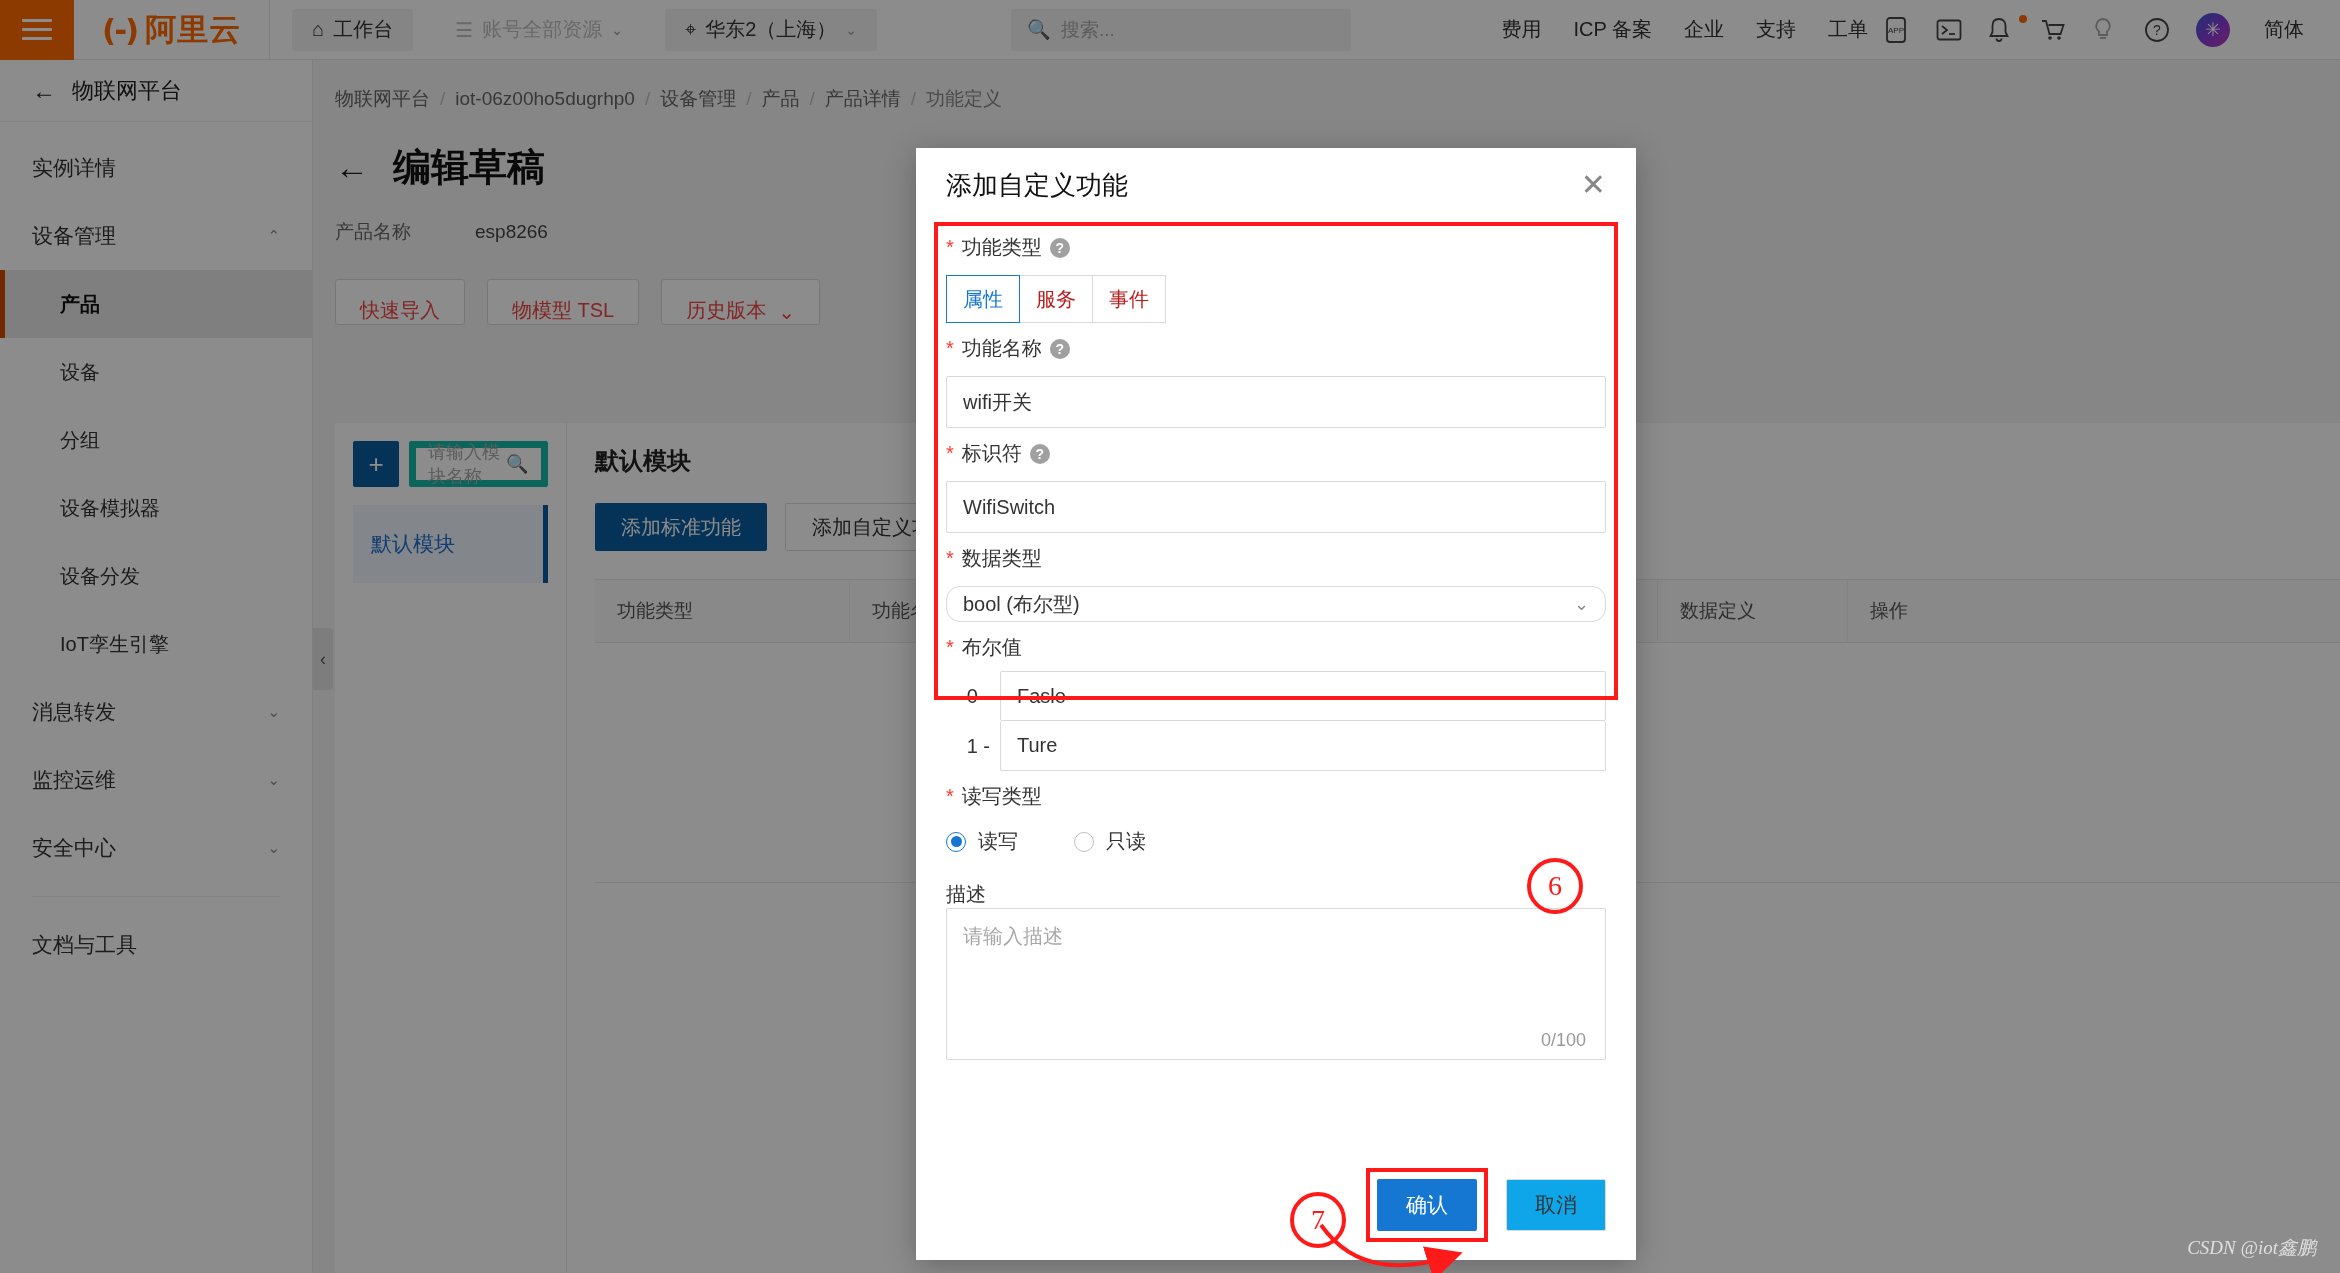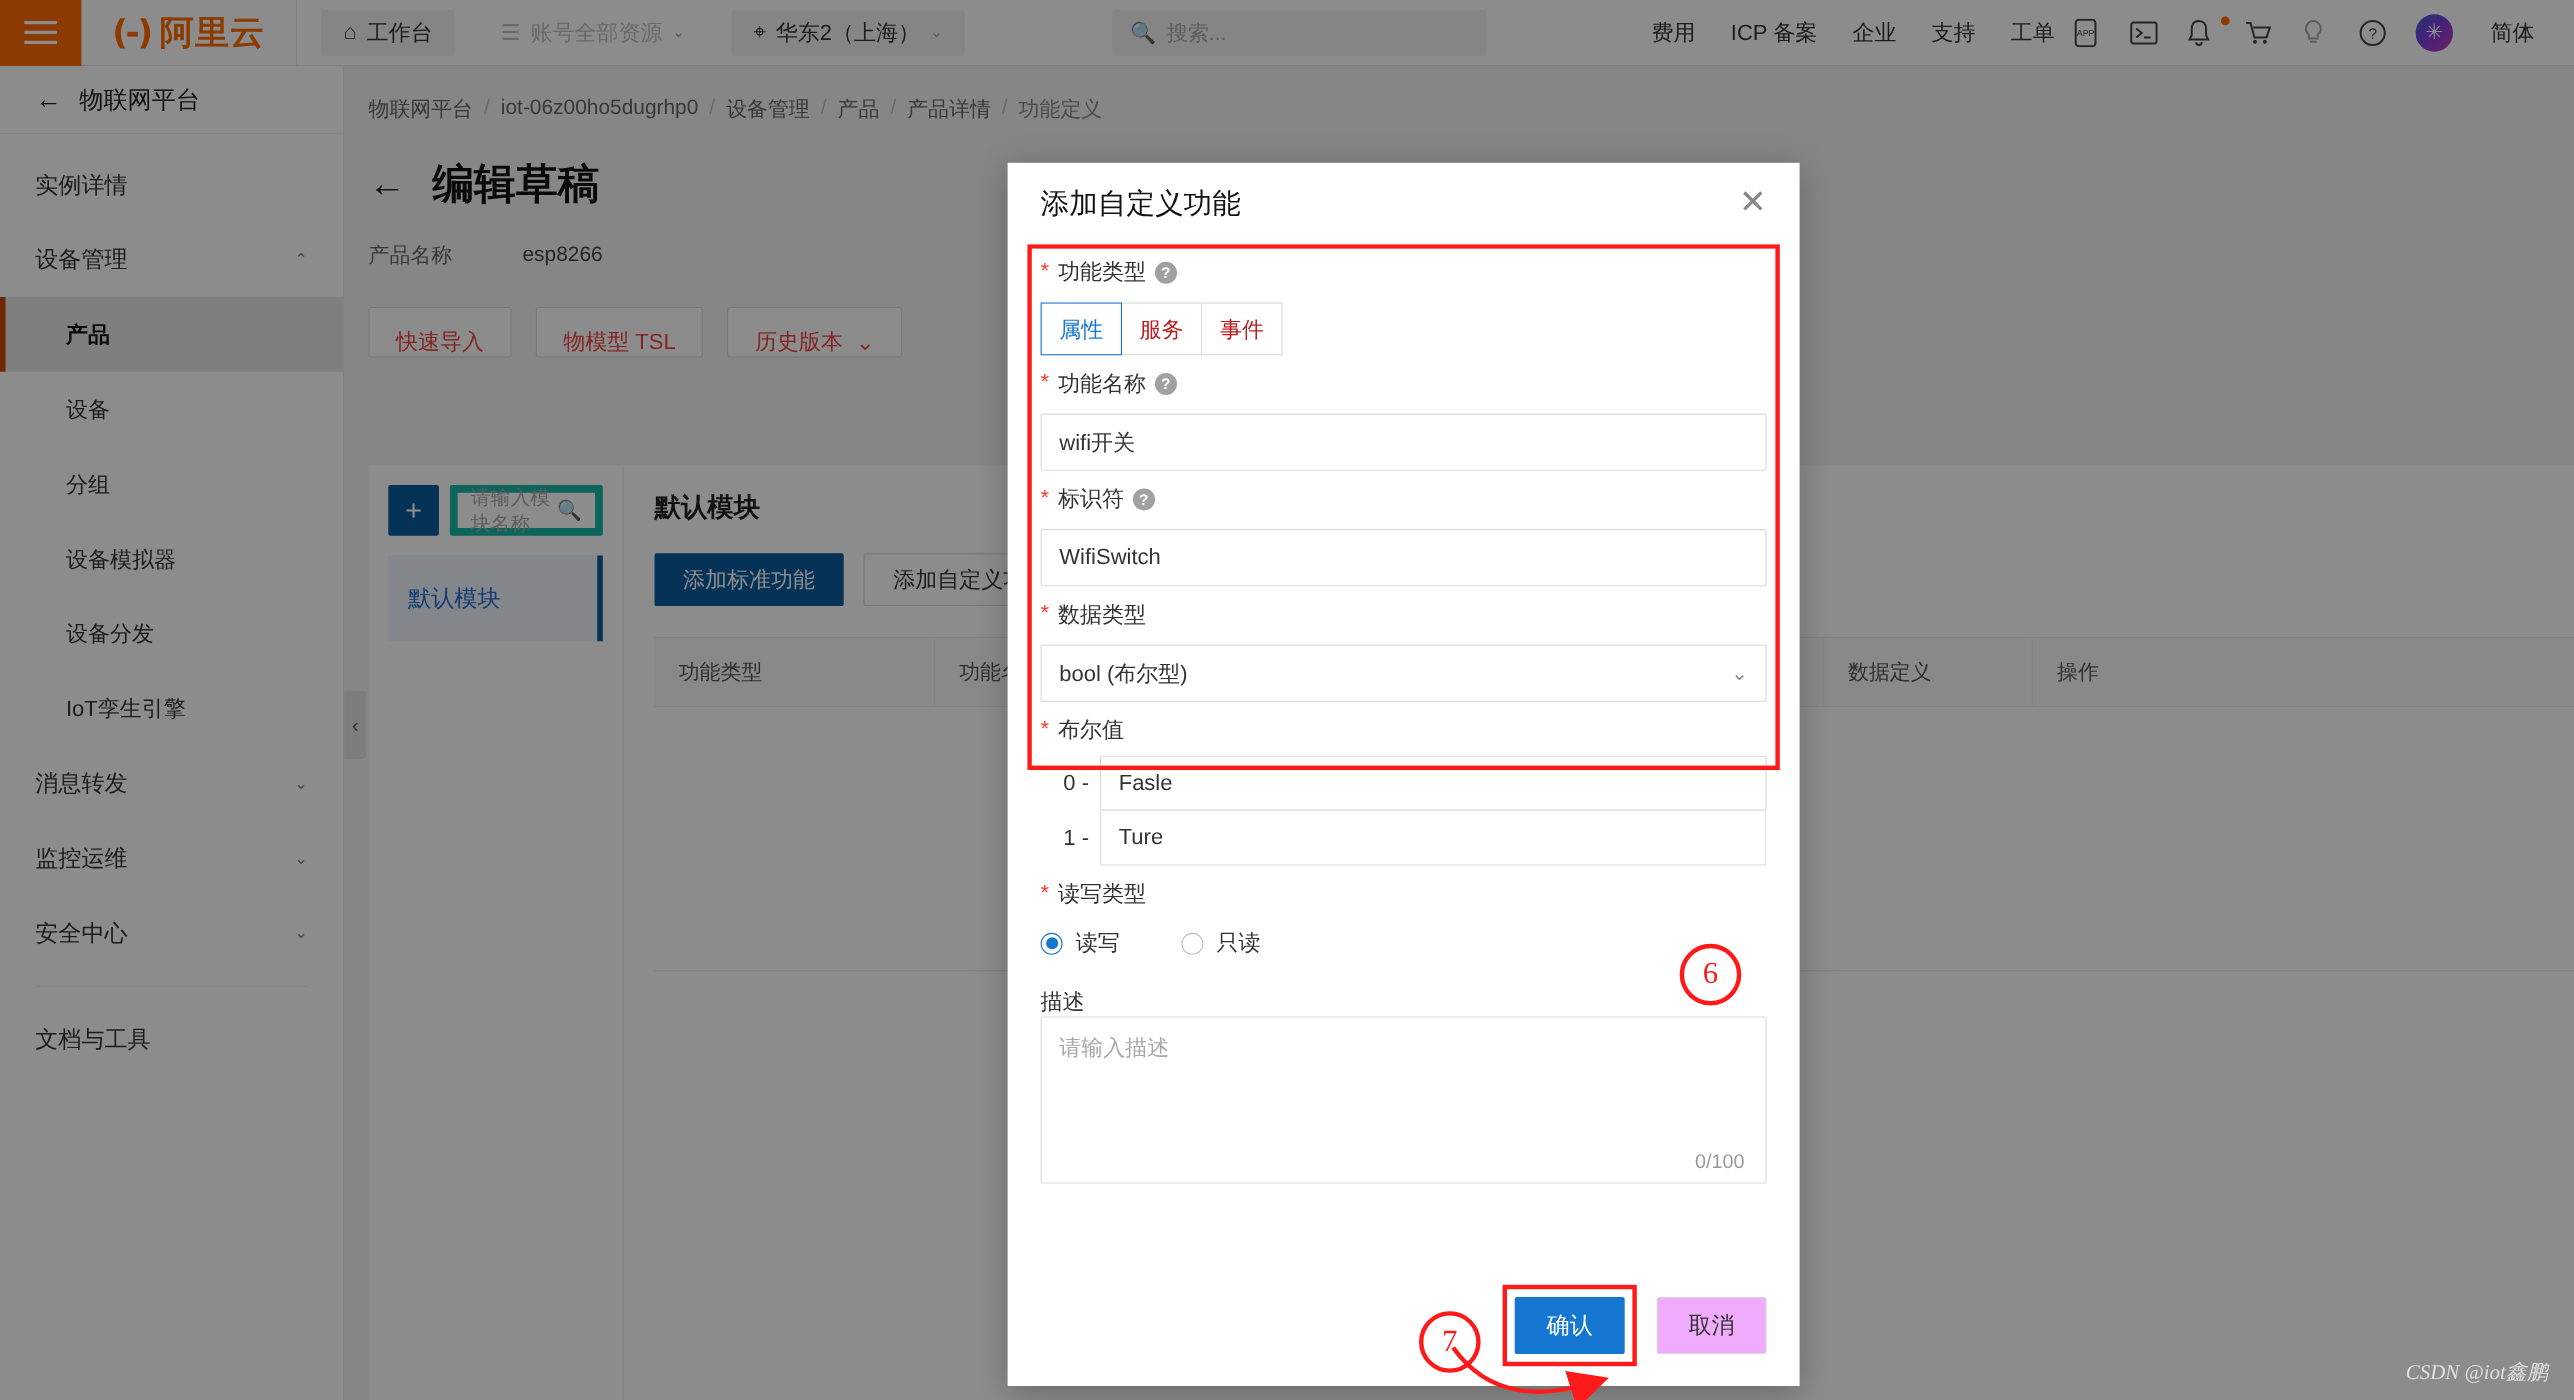--- a/index.html
+++ b/index.html
@@ -217,21 +217,21 @@
     font-size: 20px; color: #b91c1c; background: #fff; cursor: pointer;
   }
   .seg-item:first-child { border-left: 1px solid #d9d9d9; }
   .seg-item.on { border: 1px solid #1677d2; color: #1677d2; z-index: 2; }
   .f-input {
     margin-top: 14px; height: 52px; border: 1px solid #d9d9d9; border-radius: 2px;
     display: flex; align-items: center; padding: 0 16px;
     font-size: 20px; color: #333; background: #fff; cursor: text;
   }
   .f-select {
-    margin-top: 14px; height: 52px; border: 1px solid #d9d9d9; border-radius: 0;
+    margin-top: 14px; height: 36px; border: 1px solid #d9d9d9; border-radius: 14px;
     display: flex; align-items: center; justify-content: space-between;
     padding: 0 16px; font-size: 20px; color: #333; background: #fff; cursor: pointer;
   }
   .f-select .sel-caret { color: #888; font-size: 18px; }
   .bool-rows { margin-top: 10px; }
   .bool-row { display: flex; align-items: center; gap: 10px; }
   .bool-key { width: 44px; text-align: right; font-size: 20px; color: #333; }
   .bool-input {
     flex: 1; height: 50px; border: 1px solid #d9d9d9; border-radius: 2px;
     display: flex; align-items: center; padding: 0 16px;
@@ -258,21 +258,21 @@
     height: 110px; display: flex; align-items: center; justify-content: flex-end;
     gap: 18px; padding: 0 30px; flex: none; position: relative;
   }
   .confirm-wrap { position: relative; padding: 7px; border: 4px solid #ff1a1a; }
   .btn-primary {
     height: 52px; min-width: 100px; padding: 0 26px; background: #1677d2;
     color: #fff; font-size: 21px; display: flex; align-items: center;
     justify-content: center; border-radius: 2px; cursor: pointer;
   }
   .btn-default {
-    height: 52px; min-width: 100px; padding: 0 26px; background: #f0abfc;
+    height: 52px; min-width: 100px; padding: 0 26px; background: #0ea5e9;
     border: 1px solid #d9d9d9; color: #333; font-size: 21px;
     display: flex; align-items: center; justify-content: center;
     border-radius: 2px; cursor: pointer;
   }
 
   
   .anno-circle {
     position: absolute; z-index: 140;
     width: 56px; height: 56px; border: 4px solid #ff1a1a; border-radius: 50%;
     display: flex; align-items: center; justify-content: center;

